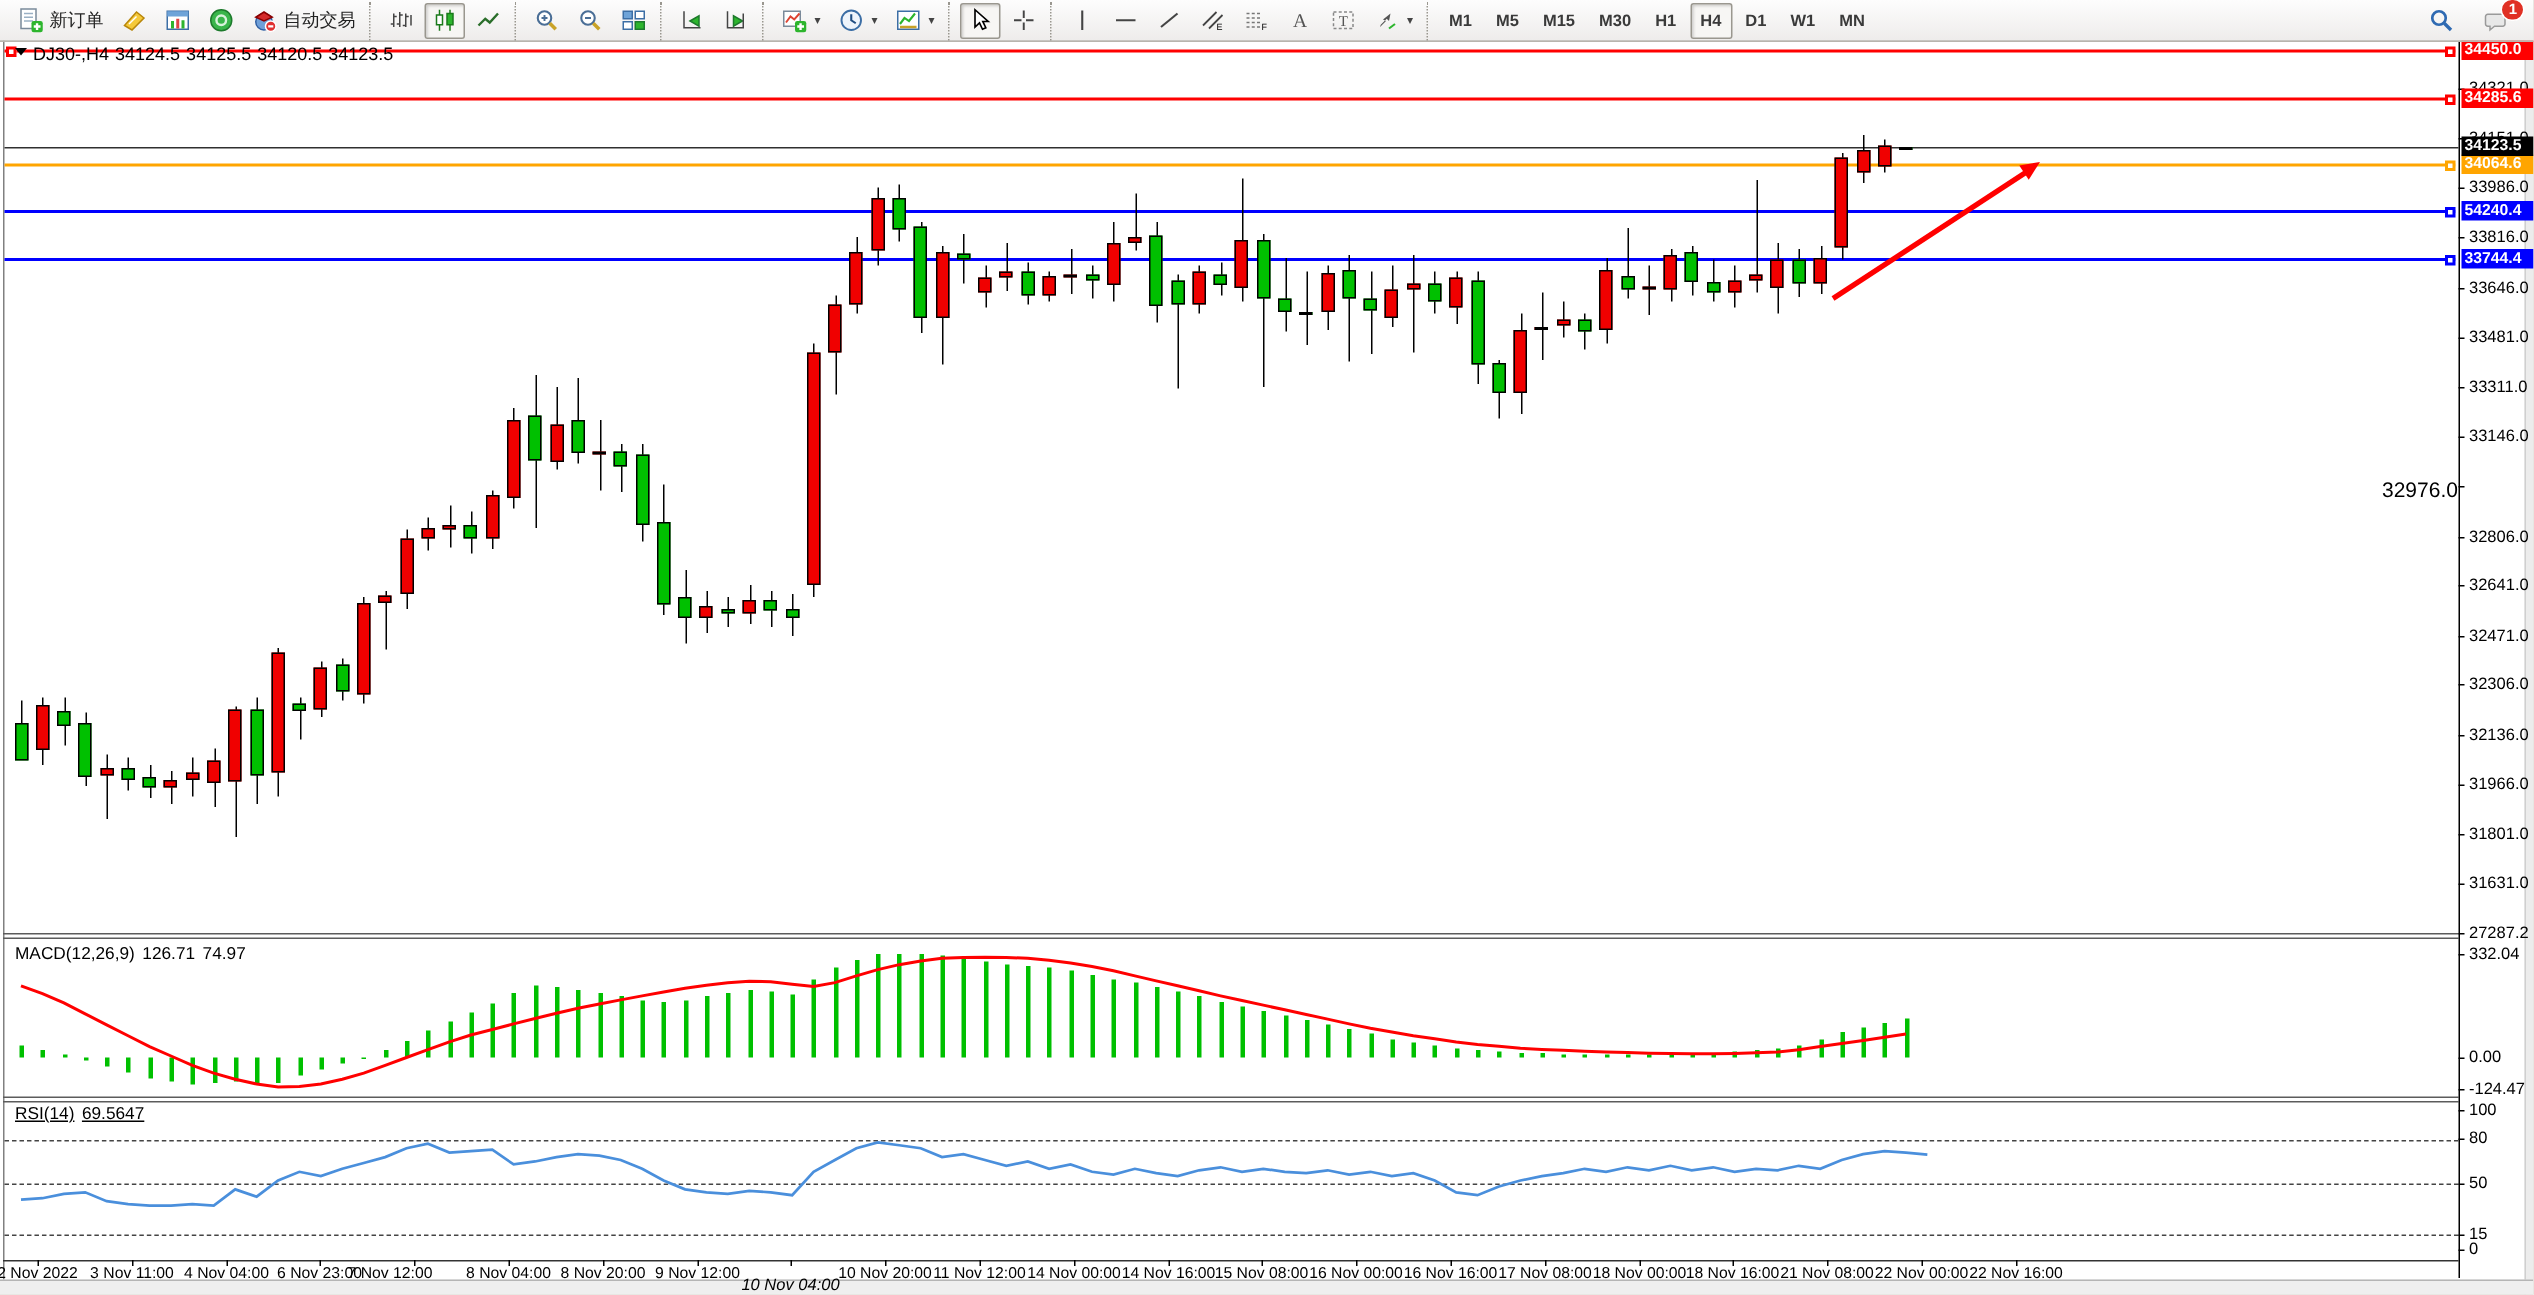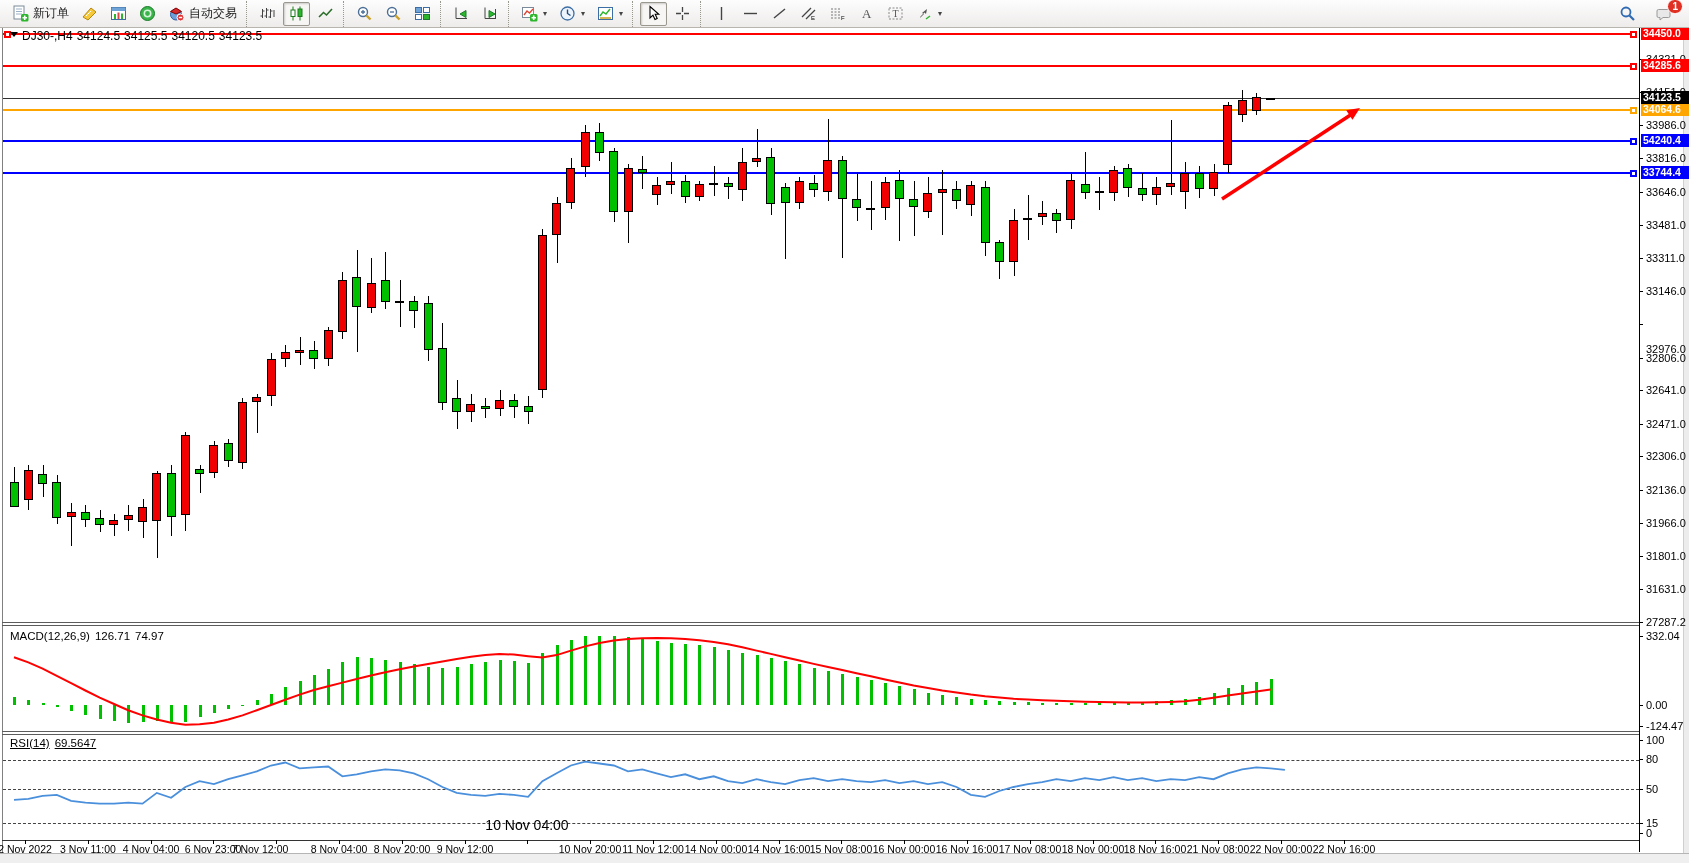--- a/index.html
+++ b/index.html
@@ -68,21 +68,21 @@
       <div class="abs" style="left: 1646px; top: 152px; font-size: 11px; color: rgb(0, 0, 0); white-space: nowrap;">33816.0</div>
       <div class="abs" style="left: 1639px; top: 192px; width: 4px; height: 1px; background: rgb(0, 0, 0);"></div>
       <div class="abs" style="left: 1646px; top: 186px; font-size: 11px; color: rgb(0, 0, 0); white-space: nowrap;">33646.0</div>
       <div class="abs" style="left: 1639px; top: 225px; width: 4px; height: 1px; background: rgb(0, 0, 0);"></div>
       <div class="abs" style="left: 1646px; top: 219px; font-size: 11px; color: rgb(0, 0, 0); white-space: nowrap;">33481.0</div>
       <div class="abs" style="left: 1639px; top: 258px; width: 4px; height: 1px; background: rgb(0, 0, 0);"></div>
       <div class="abs" style="left: 1646px; top: 252px; font-size: 11px; color: rgb(0, 0, 0); white-space: nowrap;">33311.0</div>
       <div class="abs" style="left: 1639px; top: 291px; width: 4px; height: 1px; background: rgb(0, 0, 0);"></div>
       <div class="abs" style="left: 1646px; top: 285px; font-size: 11px; color: rgb(0, 0, 0); white-space: nowrap;">33146.0</div>
       <div class="abs" style="left: 1639px; top: 324px; width: 4px; height: 1px; background: rgb(0, 0, 0);"></div>
-      <div class="abs" style="left: 1646px; top: 318px; font-size: 11px; color: rgb(0, 0, 0); white-space: nowrap; margin-top: 25px;">32976.0</div>
+      <div class="abs" style="left: 1588px; top: 318px; font-size: 14px; color: rgb(0, 0, 0); white-space: nowrap;">32976.0</div>
       <div class="abs" style="left: 1639px; top: 358px; width: 4px; height: 1px; background: rgb(0, 0, 0);"></div>
       <div class="abs" style="left: 1646px; top: 352px; font-size: 11px; color: rgb(0, 0, 0); white-space: nowrap;">32806.0</div>
       <div class="abs" style="left: 1639px; top: 390px; width: 4px; height: 1px; background: rgb(0, 0, 0);"></div>
       <div class="abs" style="left: 1646px; top: 384px; font-size: 11px; color: rgb(0, 0, 0); white-space: nowrap;">32641.0</div>
       <div class="abs" style="left: 1639px; top: 424px; width: 4px; height: 1px; background: rgb(0, 0, 0);"></div>
       <div class="abs" style="left: 1646px; top: 418px; font-size: 11px; color: rgb(0, 0, 0); white-space: nowrap;">32471.0</div>
       <div class="abs" style="left: 1639px; top: 456px; width: 4px; height: 1px; background: rgb(0, 0, 0);"></div>
       <div class="abs" style="left: 1646px; top: 450px; font-size: 11px; color: rgb(0, 0, 0); white-space: nowrap;">32306.0</div>
       <div class="abs" style="left: 1639px; top: 490px; width: 4px; height: 1px; background: rgb(0, 0, 0);"></div>
       <div class="abs" style="left: 1646px; top: 484px; font-size: 11px; color: rgb(0, 0, 0); white-space: nowrap;">32136.0</div>
@@ -408,21 +408,21 @@
       <div class="abs" style="left: 213px; top: 843px; font-size: 10.5px; white-space: nowrap; transform: translateX(-50%);">6 Nov 23:00</div>
       <div class="abs" style="left: 276px; top: 840px; width: 1px; height: 4px; background: rgb(0, 0, 0);"></div>
       <div class="abs" style="left: 260px; top: 843px; font-size: 10.5px; white-space: nowrap; transform: translateX(-50%);">7 Nov 12:00</div>
       <div class="abs" style="left: 339px; top: 840px; width: 1px; height: 4px; background: rgb(0, 0, 0);"></div>
       <div class="abs" style="left: 339px; top: 843px; font-size: 10.5px; white-space: nowrap; transform: translateX(-50%);">8 Nov 04:00</div>
       <div class="abs" style="left: 402px; top: 840px; width: 1px; height: 4px; background: rgb(0, 0, 0);"></div>
       <div class="abs" style="left: 402px; top: 843px; font-size: 10.5px; white-space: nowrap; transform: translateX(-50%);">8 Nov 20:00</div>
       <div class="abs" style="left: 465px; top: 840px; width: 1px; height: 4px; background: rgb(0, 0, 0);"></div>
       <div class="abs" style="left: 465px; top: 843px; font-size: 10.5px; white-space: nowrap; transform: translateX(-50%);">9 Nov 12:00</div>
       <div class="abs" style="left: 527px; top: 840px; width: 1px; height: 4px; background: rgb(0, 0, 0);"></div>
-      <div class="abs" style="left: 527px; top: 817px; font-size: 14px; white-space: nowrap; transform: translateX(-50%);">10 Nov 04:00</div>
+      <div class="abs" style="left: 527px; top: 851px; font-size: 11px; white-space: nowrap; transform: translateX(-50%); font-style: italic;">10 Nov 04:00</div>
       <div class="abs" style="left: 590px; top: 840px; width: 1px; height: 4px; background: rgb(0, 0, 0);"></div>
       <div class="abs" style="left: 590px; top: 843px; font-size: 10.5px; white-space: nowrap; transform: translateX(-50%);">10 Nov 20:00</div>
       <div class="abs" style="left: 653px; top: 840px; width: 1px; height: 4px; background: rgb(0, 0, 0);"></div>
       <div class="abs" style="left: 653px; top: 843px; font-size: 10.5px; white-space: nowrap; transform: translateX(-50%);">11 Nov 12:00</div>
       <div class="abs" style="left: 716px; top: 840px; width: 1px; height: 4px; background: rgb(0, 0, 0);"></div>
       <div class="abs" style="left: 716px; top: 843px; font-size: 10.5px; white-space: nowrap; transform: translateX(-50%);">14 Nov 00:00</div>
       <div class="abs" style="left: 779px; top: 840px; width: 1px; height: 4px; background: rgb(0, 0, 0);"></div>
       <div class="abs" style="left: 779px; top: 843px; font-size: 10.5px; white-space: nowrap; transform: translateX(-50%);">14 Nov 16:00</div>
       <div class="abs" style="left: 841px; top: 840px; width: 1px; height: 4px; background: rgb(0, 0, 0);"></div>
       <div class="abs" style="left: 841px; top: 843px; font-size: 10.5px; white-space: nowrap; transform: translateX(-50%);">15 Nov 08:00</div>
@@ -683,20 +683,31 @@
         <div class="tb-btn">
           <span class="tb-ico">
             <svg viewBox="0 0 17 17">
               <path d="M4 13l4-4-2-1 5-4-1 5-1.5-1.5-4 4z" fill="#555"></path>
               <path d="M10 14l4-3" stroke="#2db52d" stroke-width="1.4"></path>
             </svg>
           </span>
           <span class="tb-caret">▾</span>
         </div>
       </div>
+      <div class="tb-group">
+        <div class="tb-btn tf-btn">M1</div>
+        <div class="tb-btn tf-btn">M5</div>
+        <div class="tb-btn tf-btn">M15</div>
+        <div class="tb-btn tf-btn">M30</div>
+        <div class="tb-btn tf-btn">H1</div>
+        <div class="tb-btn tf-btn active">H4</div>
+        <div class="tb-btn tf-btn">D1</div>
+        <div class="tb-btn tf-btn">W1</div>
+        <div class="tb-btn tf-btn">MN</div>
+      </div>
       <div id="tb-right">
         <div class="tb-btn">
           <span class="tb-ico">
             <svg viewBox="0 0 17 17">
               <circle cx="7" cy="7" r="4.5" fill="none" stroke="#2f6ab2" stroke-width="1.8"></circle>
               <path d="M10.5 10.5l4.5 4.5" stroke="#2f6ab2" stroke-width="2.2"></path>
             </svg>
           </span>
         </div>
         <div class="tb-btn" style="position: relative;">

